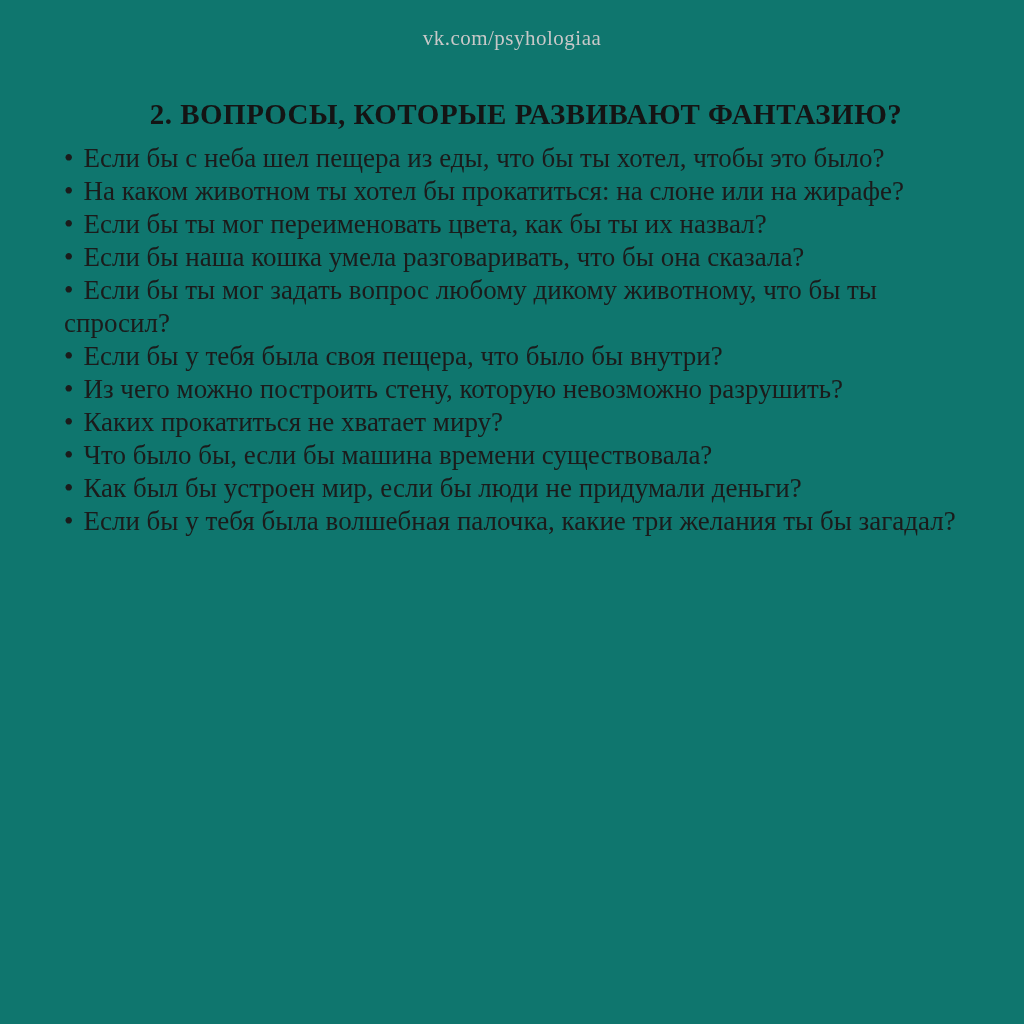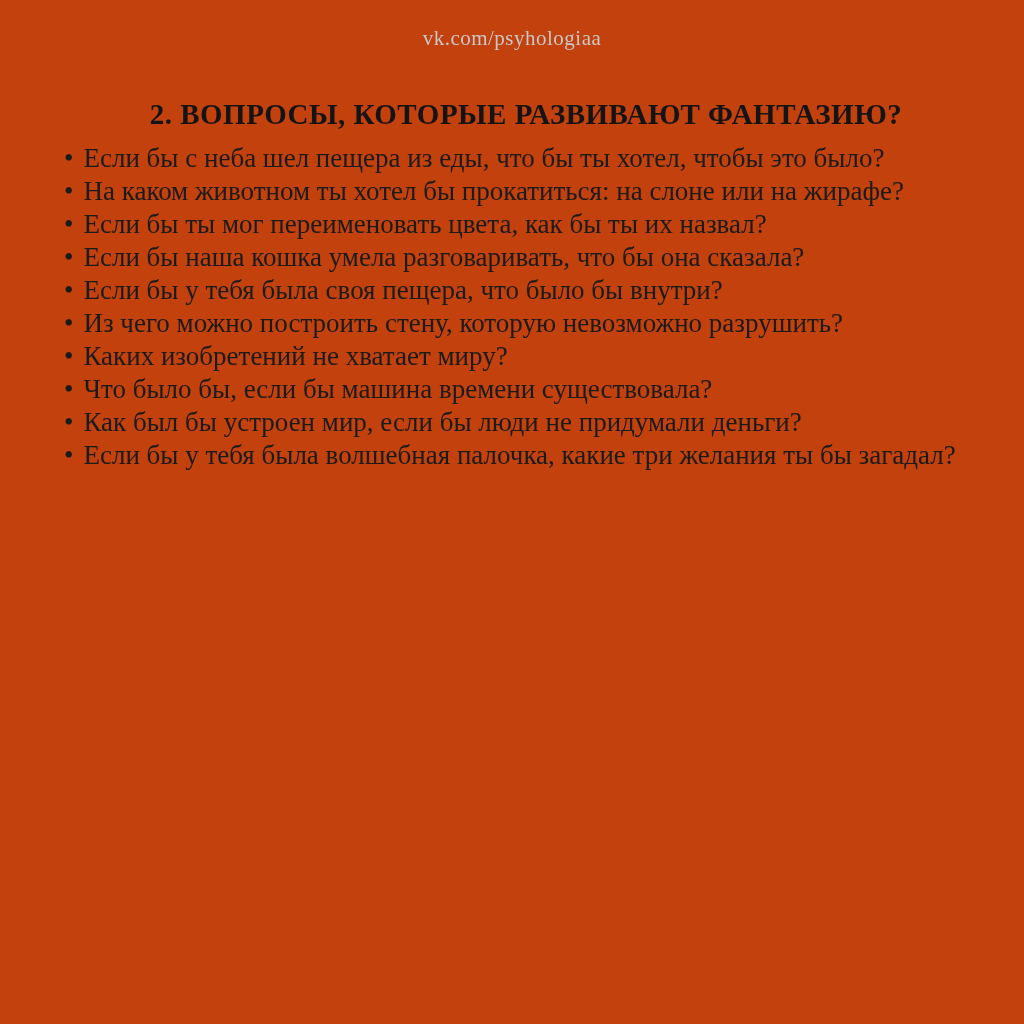--- a/index.html
+++ b/index.html
@@ -4,21 +4,21 @@
 <style>
   html, body {
     margin: 0;
     padding: 0;
     background: #ffffff;
   }
   .page {
     position: relative;
     width: 1024px;
     height: 1024px;
-    background: #c2410c;
+    background: #0f766e;
     overflow: hidden;
     font-family: "Liberation Serif", "DejaVu Serif", serif;
     color: #1b1b1b;
   }
   .watermark {
     position: absolute;
     top: 26px;
     left: 0;
     width: 100%;
     text-align: center;
@@ -59,20 +59,21 @@
 <body>
 
 <div class="page">
   <div class="watermark">vk.com/psyhologiaa</div>
   <h1 class="title">2. ВОПРОСЫ, КОТОРЫЕ РАЗВИВАЮТ ФАНТАЗИЮ?</h1>
   <div class="questions" id="question-list">
       <div class="question"><span class="bullet">•</span><span>Если бы с неба шел пещера из еды, что бы ты хотел, чтобы это было?</span></div>
       <div class="question"><span class="bullet">•</span><span>На каком животном ты хотел бы прокатиться: на слоне или на жирафе?</span></div>
       <div class="question"><span class="bullet">•</span><span>Если бы ты мог переименовать цвета, как бы ты их назвал?</span></div>
       <div class="question"><span class="bullet">•</span><span>Если бы наша кошка умела разговаривать, что бы она сказала?</span></div>
+      <div class="question"><span class="bullet">•</span><span>Если бы ты мог задать вопрос любому дикому животному, что бы ты спросил?</span></div>
       <div class="question"><span class="bullet">•</span><span>Если бы у тебя была своя пещера, что было бы внутри?</span></div>
       <div class="question"><span class="bullet">•</span><span>Из чего можно построить стену, которую невозможно разрушить?</span></div>
-      <div class="question"><span class="bullet">•</span><span>Каких изобретений не хватает миру?</span></div>
+      <div class="question"><span class="bullet">•</span><span>Каких прокатиться не хватает миру?</span></div>
       <div class="question"><span class="bullet">•</span><span>Что было бы, если бы машина времени существовала?</span></div>
       <div class="question"><span class="bullet">•</span><span>Как был бы устроен мир, если бы люди не придумали деньги?</span></div>
       <div class="question"><span class="bullet">•</span><span>Если бы у тебя была волшебная палочка, какие три желания ты бы загадал?</span></div>
     </div>
 </div>
 
 </body></html>

